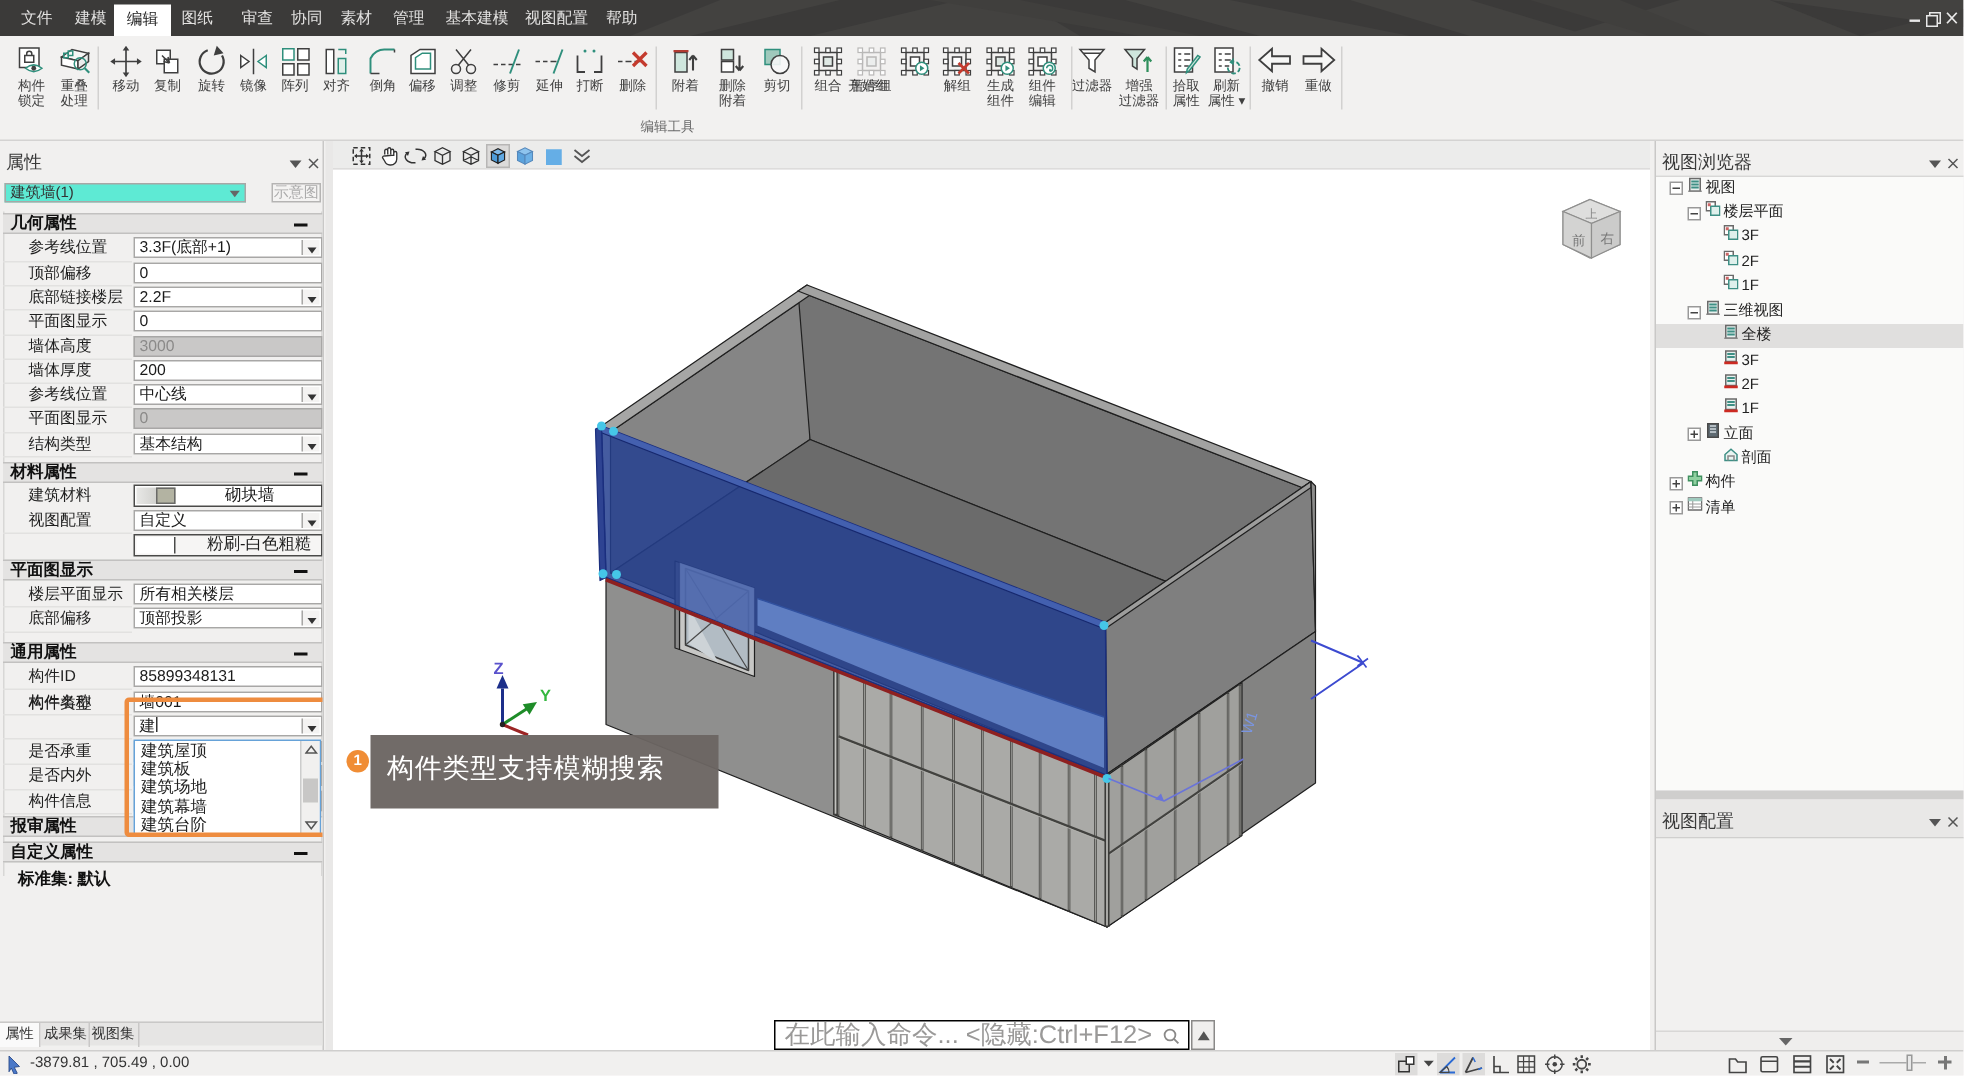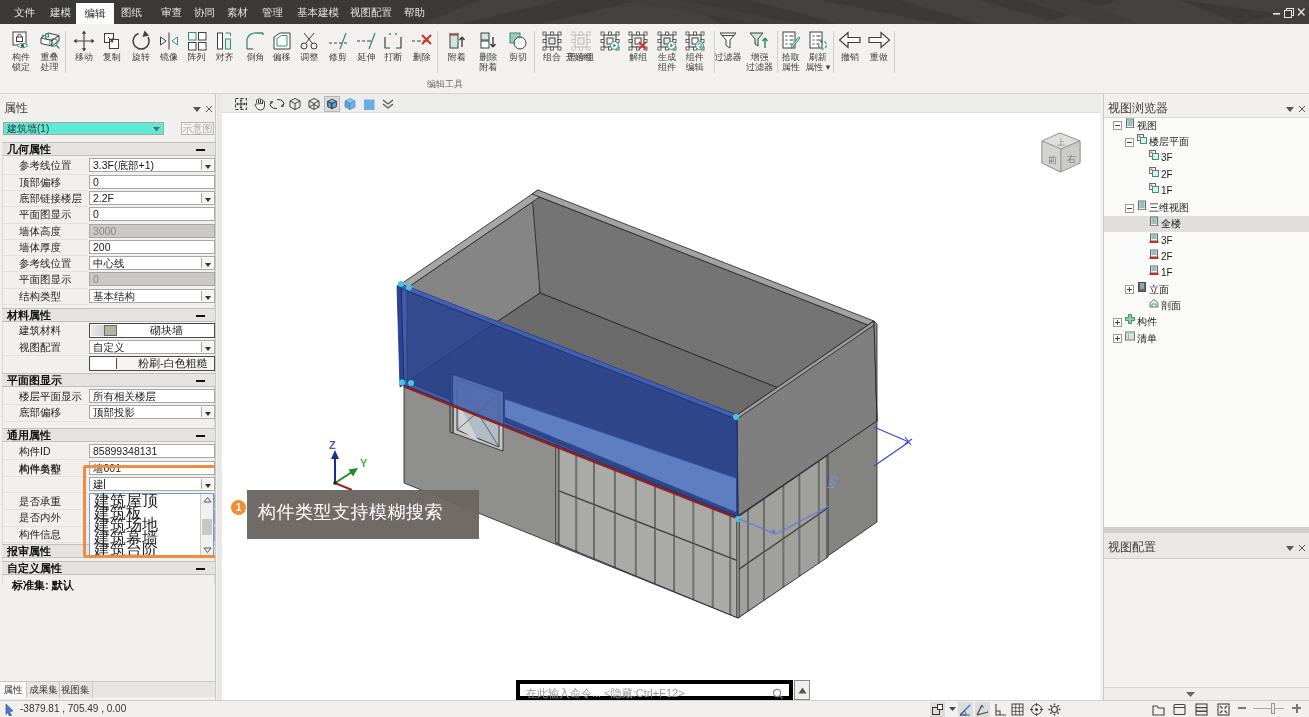--- a/index.html
+++ b/index.html
@@ -369,21 +369,21 @@
 <div class="fld" style="top:399.9px"></div>
 <div class="ab" style="left:2px;top:431.5px;width:86px;height:1px;background:#e2e1e0"></div>
 <div class="row-lbl" style="top:416.2px">是否内外</div>
 <div class="fld" style="top:416.2px"></div>
 <div class="ab" style="left:2px;top:447.8px;width:86px;height:1px;background:#e2e1e0"></div>
 <div class="row-lbl" style="top:432.5px">构件信息</div>
 <div class="fld" style="top:432.5px"></div>
 <div class="sech" style="top:450px">报审属性</div>
 <div class="sech" style="top:467px">自定义属性<i class="mn"></i></div>
 <div class="ab" style="left:12px;top:484px;font-size:11px;font-weight:bold;color:#111">标准集: 默认</div>
-<div class="ab" style="left:89px;top:399px;width:125px;height:64px;background:#fff;border:1px solid #66a2d8;font-size:16px;color:#222">
+<div class="ab" style="left:89px;top:399px;width:125px;height:64px;background:#fff;border:1px solid #66a2d8;font-size:11px;color:#222">
 <div style="padding:1px 0 0 4px;line-height:12.2px">建筑屋顶<br>建筑板<br>建筑场地<br>建筑幕墙<br>建筑台阶</div>
 <div class="ab" style="right:0;top:0;width:13px;height:100%;background:#f1f0ef;border-left:1px solid #ccc">
 <svg class="ab" style="left:2px;top:2px" width="9" height="8">
           <path d="M1 6 l3.5 -4.5 3.5 4.5z" fill="none" stroke="#555"></path>
         </svg>
 <svg class="ab" style="left:2px;bottom:2px" width="9" height="8">
           <path d="M1 2 l3.5 4.5 3.5 -4.5z" fill="none" stroke="#555"></path>
         </svg>
 <span class="ab" style="left:1px;top:25px;width:10px;height:16px;background:#c8c7c6"></span>
 </div>
@@ -529,21 +529,21 @@
 <polygon points="1080,141 1061,149 1061,172 1080,163" fill="#cbcbca"></polygon>
 </g>
 <text x="1048" y="163" font-size="9" fill="#777" font-family="Liberation Sans">前</text>
 <text x="1067" y="162" font-size="9" fill="#777" font-family="Liberation Sans">右</text>
 <text x="1057" y="145" font-size="8" fill="#888" font-family="Liberation Sans">上</text>
 
 </svg>
 <div class="ab" style="left:247px;top:490px;width:232px;height:49px;background:#6b6562;opacity:0.96"></div>
 <div class="ab" style="left:258px;top:500px;font-size:18px;color:#fff;letter-spacing:0.5px">构件类型支持模糊搜索</div>
 <div class="ab" style="left:231px;top:500px;width:15px;height:15px;border-radius:50%;background:#f08d35;color:#fff;font-size:10px;font-weight:bold;text-align:center;line-height:15px">1</div>
-<div class="ab" style="left:516px;top:680px;width:277px;height:20px;background:#fff;border:4px solid #000000;font-size:11px;color:#9a9998;line-height:18px;padding-left:6px">在此输入命令... &lt;隐藏:Ctrl+F12&gt;
+<div class="ab" style="left:516px;top:680px;width:277px;height:20px;background:#fff;border:1px solid #000000;font-size:17px;color:#9a9998;line-height:18px;padding-left:6px">在此输入命令... &lt;隐藏:Ctrl+F12&gt;
 <svg class="ab" style="right:5px;top:4px" width="12" height="12">
       <circle cx="5" cy="5" r="3.6" fill="none" stroke="#8a8988" stroke-width="1.2"></circle>
       <path d="M7.6 7.6 l3 3" stroke="#8a8988" stroke-width="1.2"></path>
     </svg></div>
 <div class="ab" style="left:794px;top:680px;width:16px;height:20px;background:#f0efee;border:1px solid #8a8988;">
     <svg class="ab" style="left:3px;top:6px" width="9" height="7">
       <path d="M0.5 6.5 h8 l-4 -6z" fill="#555"></path>
     </svg>
   </div>
 <div class="ab" style="left:1103px;top:94px;width:206px;height:606px;background:#f1f0ef;border-left:1px solid #c9c8c7">

